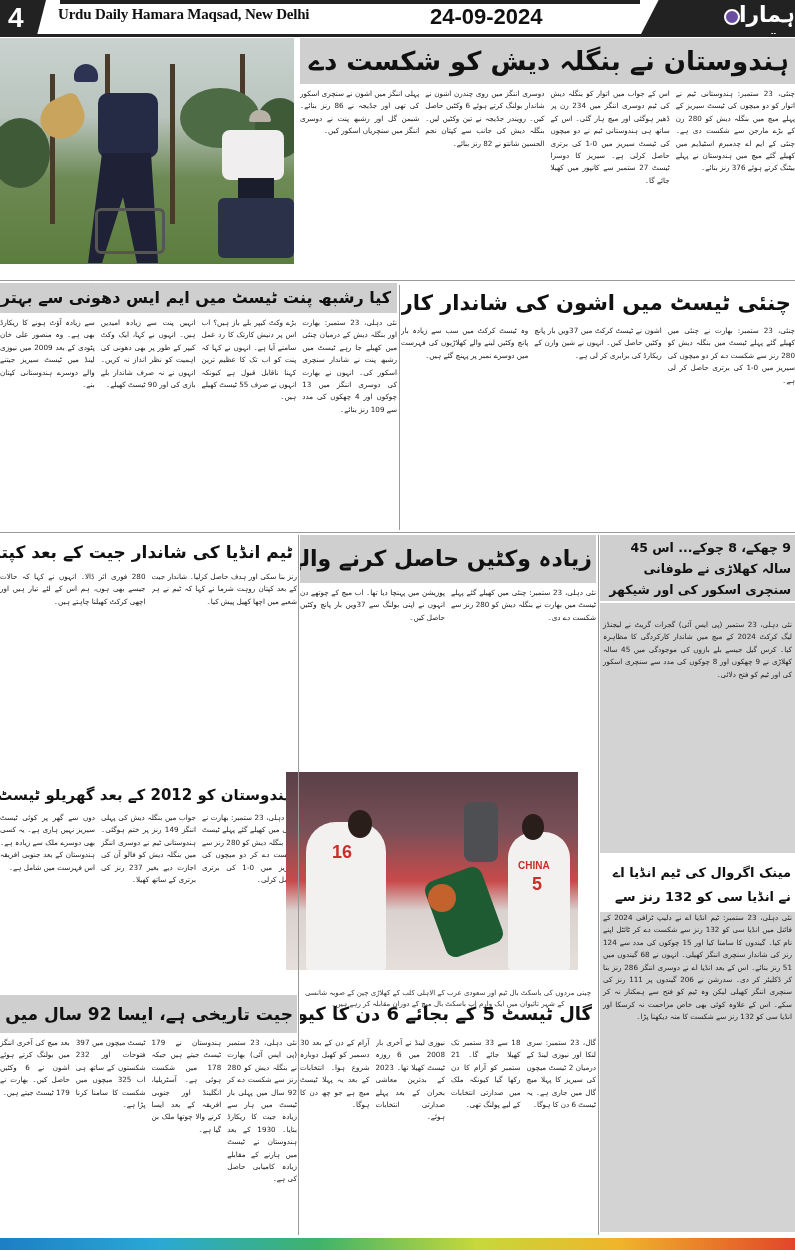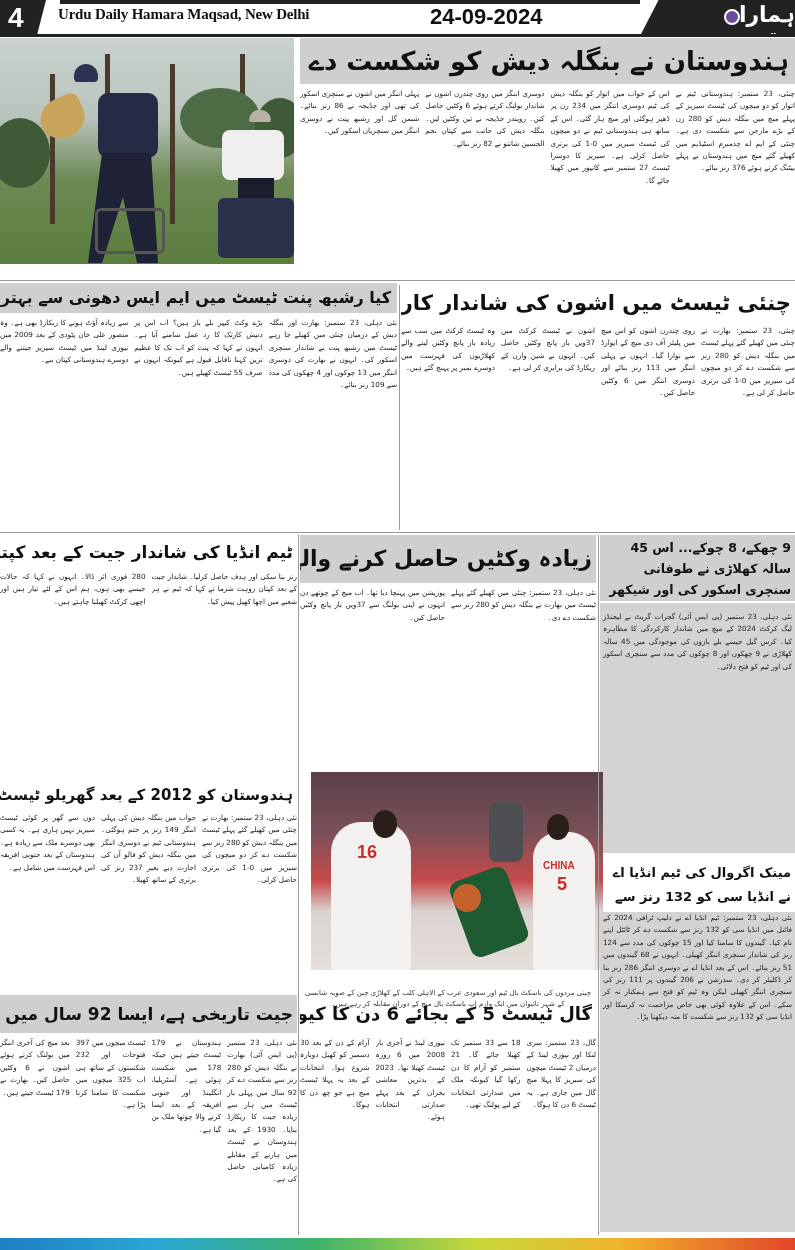--- a/index.html
+++ b/index.html
@@ -91,29 +91,29 @@
     <div class="col">دوسری اننگز میں روی چندرن اشون نے شاندار بولنگ کرتے ہوئے 6 وکٹیں حاصل کیں۔ رویندر جڈیجہ نے تین وکٹیں لیں۔ بنگلہ دیش کی جانب سے کپتان نجم الحسین شانتو نے 82 رنز بنائے۔</div>
     <div class="col">پہلی اننگز میں اشون نے سنچری اسکور کی تھی اور جڈیجہ نے 86 رنز بنائے۔ شبمن گل اور رشبھ پنت نے دوسری اننگز میں سنچریاں اسکور کیں۔</div>
   </div>
 </div>
 
 <div class="block" style="left:0;top:283px;width:397px;height:250px;">
   <div class="hl grey" style="left:0;top:0;width:397px;height:30px;font-size:16px;line-height:30px;padding-right:6px;">کیا رشبھ پنت ٹیسٹ میں ایم ایس دھونی سے بہتر ہیں؟ دنیش کارتک نے دیا جواب</div>
   <div class="cols" style="left:0;top:34px;width:397px;height:210px;">
     <div class="col">نئی دہلی، 23 ستمبر: بھارت اور بنگلہ دیش کے درمیان چنئی میں کھیلے جا رہے ٹیسٹ میں رشبھ پنت نے شاندار سنچری اسکور کی۔ انہوں نے بھارت کی دوسری اننگز میں 13 چوکوں اور 4 چھکوں کی مدد سے 109 رنز بنائے۔</div>
     <div class="col">بڑے وکٹ کیپر بلے باز ہیں؟ اب اس پر دنیش کارتک کا رد عمل سامنے آیا ہے۔ انہوں نے کہا کہ پنت کو اب تک کا عظیم ترین کہنا ناقابل قبول ہے کیونکہ انہوں نے صرف 55 ٹیسٹ کھیلے ہیں۔</div>
+    <div class="col">انہیں پنت سے زیادہ امیدیں ہیں۔ انہوں نے کہا، ایک وکٹ کیپر کے طور پر بھی دھونی کی اہمیت کو نظر انداز نہ کریں۔ انہوں نے نہ صرف شاندار بلے بازی کی اور 90 ٹیسٹ کھیلے۔</div>
     <div class="col">سے زیادہ آؤٹ ہونے کا ریکارڈ بھی ہے۔ وہ منصور علی خان پٹودی کے بعد 2009 میں نیوزی لینڈ میں ٹیسٹ سیریز جیتنے والے دوسرے ہندوستانی کپتان بنے۔</div>
   </div>
 </div>
 
 <div class="block" style="left:401px;top:283px;width:394px;height:250px;">
   <div class="hl" style="left:0;top:0;width:394px;height:40px;font-size:21px;line-height:40px;padding-right:4px;">چنئی ٹیسٹ میں اشون کی شاندار کارکردگی، کئی ریکارڈ قائم کئے</div>
   <div class="cols" style="left:0;top:42px;width:394px;height:200px;">
     <div class="col">چنئی، 23 ستمبر: بھارت نے چنئی میں کھیلے گئے پہلے ٹیسٹ میں بنگلہ دیش کو 280 رنز سے شکست دے کر دو میچوں کی سیریز میں 0-1 کی برتری حاصل کر لی ہے۔</div>
-    <div class="col">روی چندرن اشون کو اس میچ میں پلیئر آف دی میچ کے ایوارڈ سے نوازا گیا۔ انہوں نے پہلی اننگز میں 113 رنز بنائے اور دوسری اننگز میں 6 وکٹیں حاصل کیں۔</div>
     <div class="col">اشون نے ٹیسٹ کرکٹ میں 37ویں بار پانچ وکٹیں حاصل کیں۔ انہوں نے شین وارن کے ریکارڈ کی برابری کر لی ہے۔</div>
     <div class="col">وہ ٹیسٹ کرکٹ میں سب سے زیادہ بار پانچ وکٹیں لینے والے کھلاڑیوں کی فہرست میں دوسرے نمبر پر پہنچ گئے ہیں۔</div>
   </div>
 </div>
 <div class="vrule" style="left:399px;top:285px;height:245px;"></div>
 
 <div class="block" style="left:0;top:535px;width:297px;height:240px;">
   <div class="hl" style="left:0;top:0;width:297px;height:34px;font-size:17px;line-height:34px;padding-right:4px;">ٹیم انڈیا کی شاندار جیت کے بعد کپتان روہت شرما کا بیان</div>
   <div class="cols" style="left:0;top:36px;width:297px;height:200px;">
     <div class="col">رنز بنا سکی اور ہدف حاصل کرلیا۔ شاندار جیت کے بعد کپتان روہت شرما نے کہا کہ ٹیم نے ہر شعبے میں اچھا کھیل پیش کیا۔</div>
@@ -124,33 +124,33 @@
 <div class="block" style="left:300px;top:535px;width:296px;height:225px;">
   <div class="hl grey" style="left:0;top:0;width:296px;height:48px;font-size:22px;line-height:48px;padding-right:4px;">زیادہ وکٹیں حاصل کرنے والے ہندوستانی گیند باز</div>
   <div class="cols" style="left:0;top:52px;width:296px;height:170px;">
     <div class="col">نئی دہلی، 23 ستمبر: چنئی میں کھیلے گئے پہلے ٹیسٹ میں بھارت نے بنگلہ دیش کو 280 رنز سے شکست دے دی۔</div>
     <div class="col">پوزیشن میں پہنچا دیا تھا۔ اب میچ کے چوتھے دن انہوں نے اپنی بولنگ سے 37ویں بار پانچ وکٹیں حاصل کیں۔</div>
   </div>
 </div>
 
 <div class="block" style="left:600px;top:535px;width:195px;height:320px;">
   <div class="hl grey" style="left:0;top:0;width:195px;height:66px;font-size:12.5px;line-height:21px;white-space:normal;padding:2px 4px;">9 چھکے، 8 چوکے... اس 45 سالہ کھلاڑی نے طوفانی سنچری اسکور کی اور شیکھر دھون کی ٹیم کو فتح سے ہمکنار کیا</div>
-  <div class="col grey" style="position:absolute;left:0;top:68px;width:195px;height:250px;padding:8px 3px;">نئی دہلی، 23 ستمبر (پی ایس آئی) گجرات گریٹ نے لیجنڈز لیگ کرکٹ 2024 کے میچ میں شاندار کارکردگی کا مظاہرہ کیا۔ کرس گیل جیسے بلے بازوں کی موجودگی میں 45 سالہ کھلاڑی نے 9 چھکوں اور 8 چوکوں کی مدد سے سنچری اسکور کی اور ٹیم کو فتح دلائی۔</div>
+  <div class="col grey" style="position:absolute;left:0;top:68px;width:195px;height:250px;padding:16px 3px;">نئی دہلی، 23 ستمبر (پی ایس آئی) گجرات گریٹ نے لیجنڈز لیگ کرکٹ 2024 کے میچ میں شاندار کارکردگی کا مظاہرہ کیا۔ کرس گیل جیسے بلے بازوں کی موجودگی میں 45 سالہ کھلاڑی نے 9 چھکوں اور 8 چوکوں کی مدد سے سنچری اسکور کی اور ٹیم کو فتح دلائی۔</div>
 </div>
 
 <div class="block" style="left:0;top:780px;width:297px;height:210px;">
   <div class="hl" style="left:0;top:0;width:297px;height:30px;font-size:15px;line-height:30px;padding-right:4px;">ہندوستان کو 2012 کے بعد گھریلو ٹیسٹ سیریز میں شکست نہیں ہوئی</div>
   <div class="cols" style="left:0;top:32px;width:297px;height:175px;">
     <div class="col">نئی دہلی، 23 ستمبر: بھارت نے چنئی میں کھیلے گئے پہلے ٹیسٹ میں بنگلہ دیش کو 280 رنز سے شکست دے کر دو میچوں کی سیریز میں 0-1 کی برتری حاصل کرلی۔</div>
     <div class="col">جواب میں بنگلہ دیش کی پہلی اننگز 149 رنز پر ختم ہوگئی۔ ہندوستانی ٹیم نے دوسری اننگز میں بنگلہ دیش کو فالو آن کی اجازت دیے بغیر 237 رنز کی برتری کے ساتھ کھیلا۔</div>
     <div class="col">دوں سے گھر پر کوئی ٹیسٹ سیریز نہیں ہاری ہے۔ یہ کسی بھی دوسرے ملک سے زیادہ ہے۔ ہندوستان کے بعد جنوبی افریقہ اس فہرست میں شامل ہے۔</div>
   </div>
 </div>
 
-<div class="photo bb-photo" style="left:311px;top:772px;width:292px;height:198px;">
+<div class="photo bb-photo" style="left:286px;top:772px;width:292px;height:198px;">
   <div class="player" style="left:20px;top:50px;width:80px;height:150px;background:#f3f1ef;border-radius:30px 30px 6px 6px;"></div>
   <div class="player" style="left:62px;top:38px;width:24px;height:28px;background:#2a1e1a;border-radius:50%;"></div>
   <span class="jersey-num" style="left:46px;top:70px;">16</span>
   <div class="player" style="left:148px;top:100px;width:60px;height:80px;background:#1e5b32;border-radius:10px;transform:rotate(-20deg);"></div>
   <div class="player" style="left:142px;top:112px;width:28px;height:28px;background:#c4622e;border-radius:50%;"></div>
   <div class="player" style="left:178px;top:30px;width:34px;height:60px;background:#4d4f52;border-radius:8px;"></div>
   <div class="player" style="left:222px;top:60px;width:62px;height:140px;background:#f3f1ef;border-radius:26px 26px 6px 6px;"></div>
   <div class="player" style="left:236px;top:42px;width:22px;height:26px;background:#2a1e1a;border-radius:50%;"></div>
   <span class="jersey-num" style="left:232px;top:88px;font-size:10px;">CHINA</span>
   <span class="jersey-num" style="left:246px;top:102px;">5</span>

